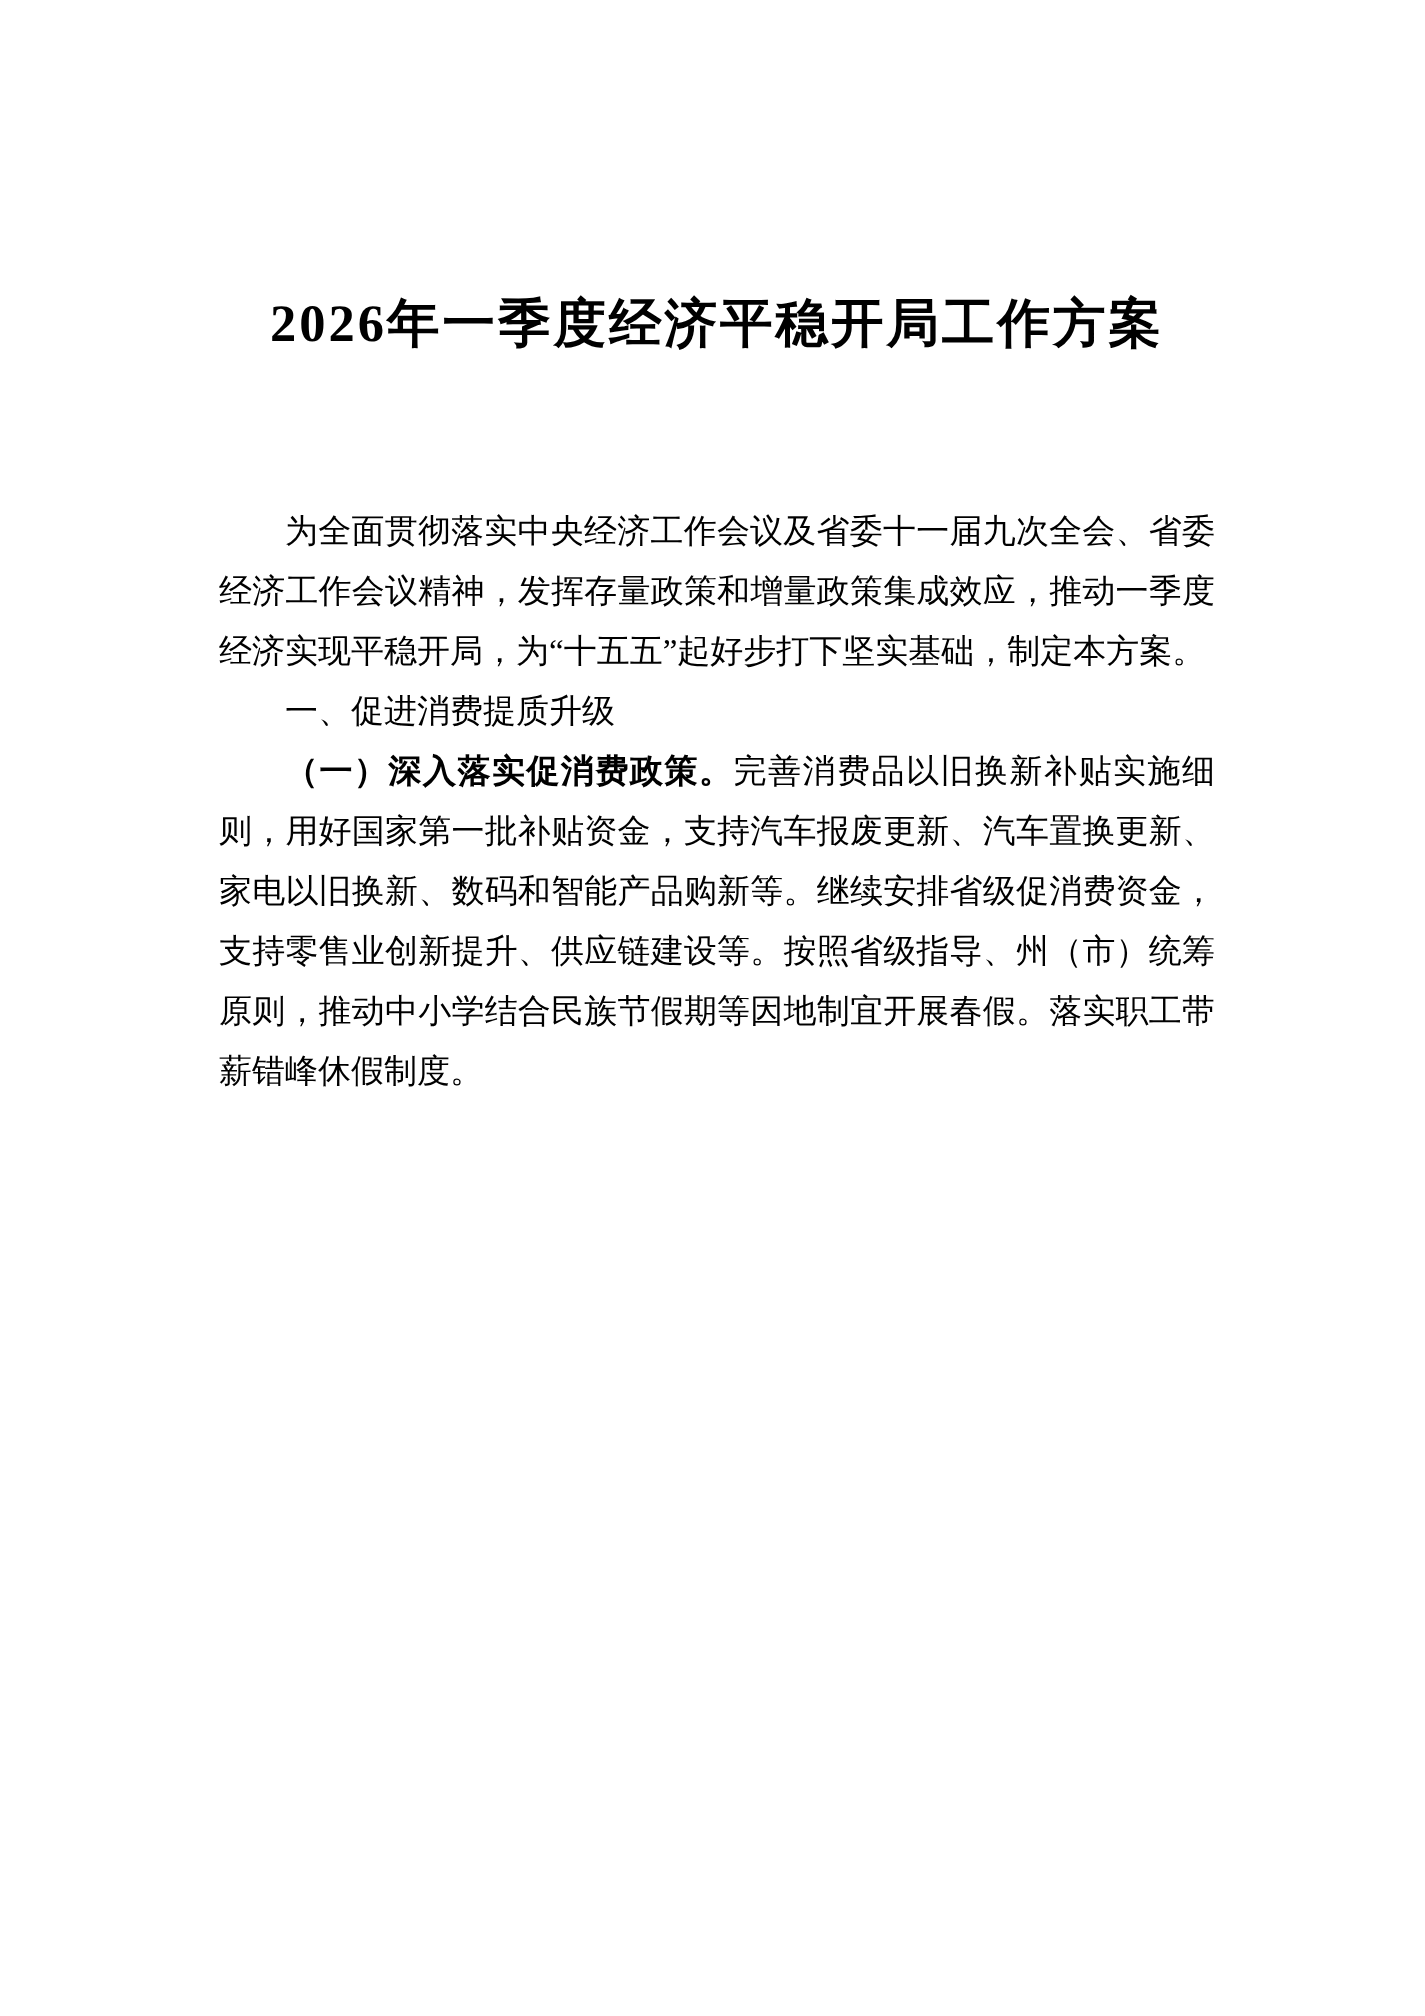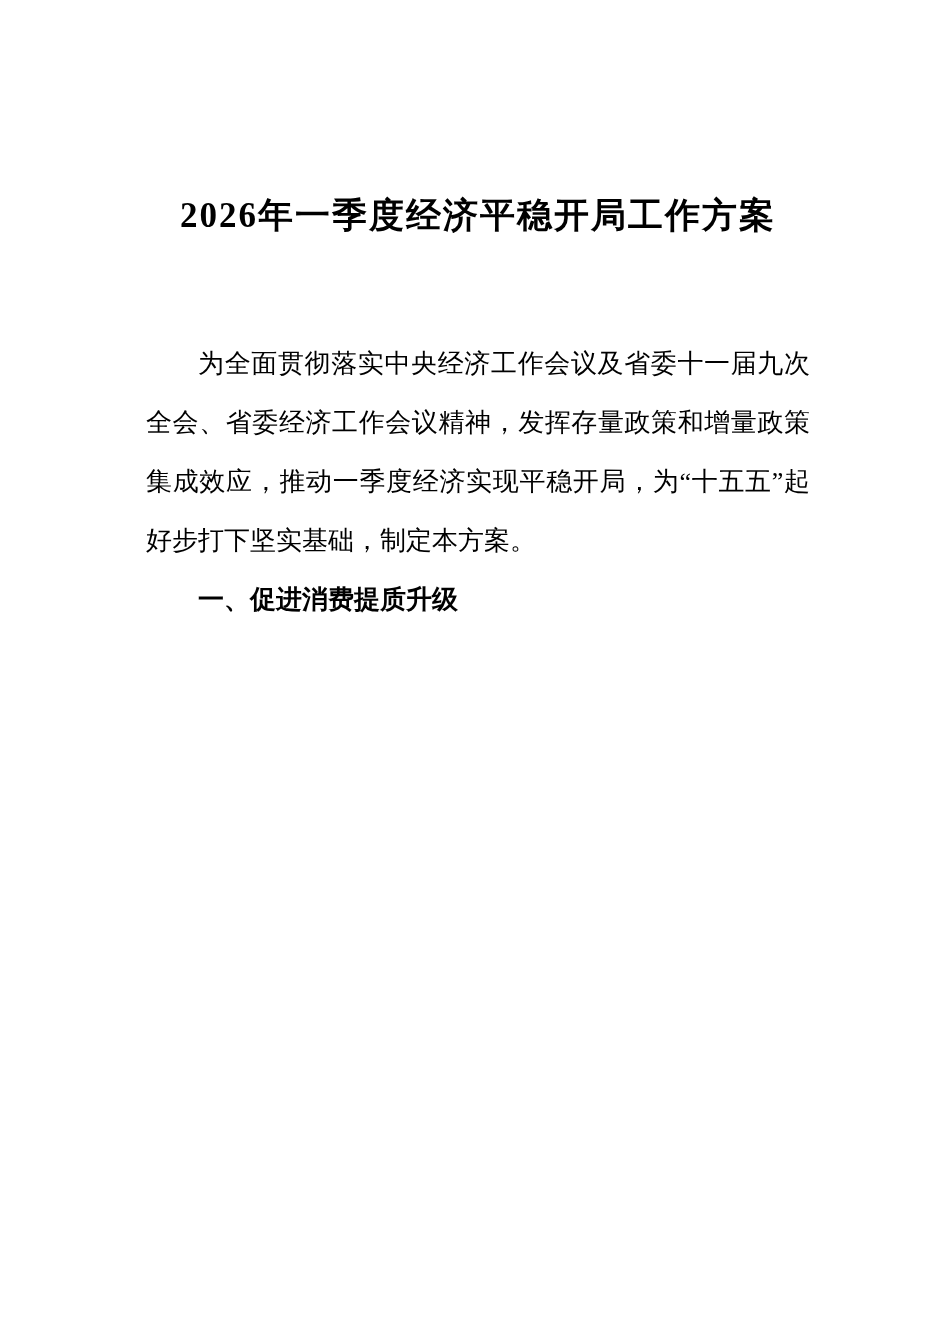--- a/index.html
+++ b/index.html
@@ -25,28 +25,28 @@
   .doc-title {
     margin: 0 0 94px 0;
     font-size: 35px;
     line-height: 48px;
     font-weight: bold;
     text-align: center;
     letter-spacing: 2px;
   }
   .doc-body p {
     margin: 0;
-    font-size: 26px;
-    line-height: 59px;
+    font-size: 22px;
+    line-height: 40px;
     text-align: justify;
     text-indent: 2em;
   }
   .doc-body p.heading {
     font-family: "Liberation Sans", "DejaVu Sans", sans-serif;
-    font-weight: bold;
+    font-weight: normal;
   }
   .doc-body .lead {
     font-weight: bold;
   }
   .page-footer {
     position: absolute;
     left: 0;
     top: 1190px;
     width: 100%;
     text-align: center;
@@ -57,18 +57,19 @@
 </style>
 </head>
 <body>
 
 <div class="page">
   <h1 class="doc-title">2026年一季度经济平稳开局工作方案</h1>
 
   <div class="doc-body" id="doc-body">
       <p class="body">为全面贯彻落实中央经济工作会议及省委十一届九次全会、省委经济工作会议精神，发挥存量政策和增量政策集成效应，推动一季度经济实现平稳开局，为“十五五”起好步打下坚实基础，制定本方案。</p>
       <p class="heading">一、促进消费提质升级</p>
+      <p class="body"><span class="lead">（一）深入落实促消费政策。</span>完善消费品以旧换新补贴实施细则，用好国家第一批补贴资金，支持汽车报废更新、汽车置换更新、家电以旧换新、数码和智能产品购新等。继续安排省级促消费资金，支持零售业创新提升、供应链建设等。按照省级指导、州（市）统筹原则，推动中小学结合民族节假期等因地制宜开展春假。落实职工带薪错峰休假制度。</p>
     </div>
 
   <div class="page-footer">
     <span class="page-number">1</span>
   </div>
 </div>
 
 </body></html>

